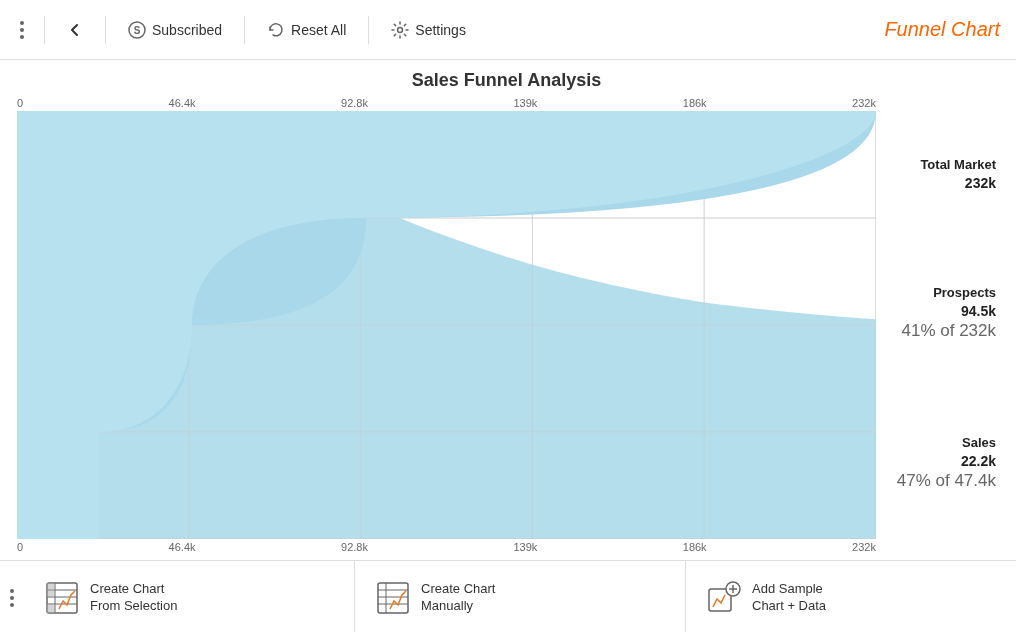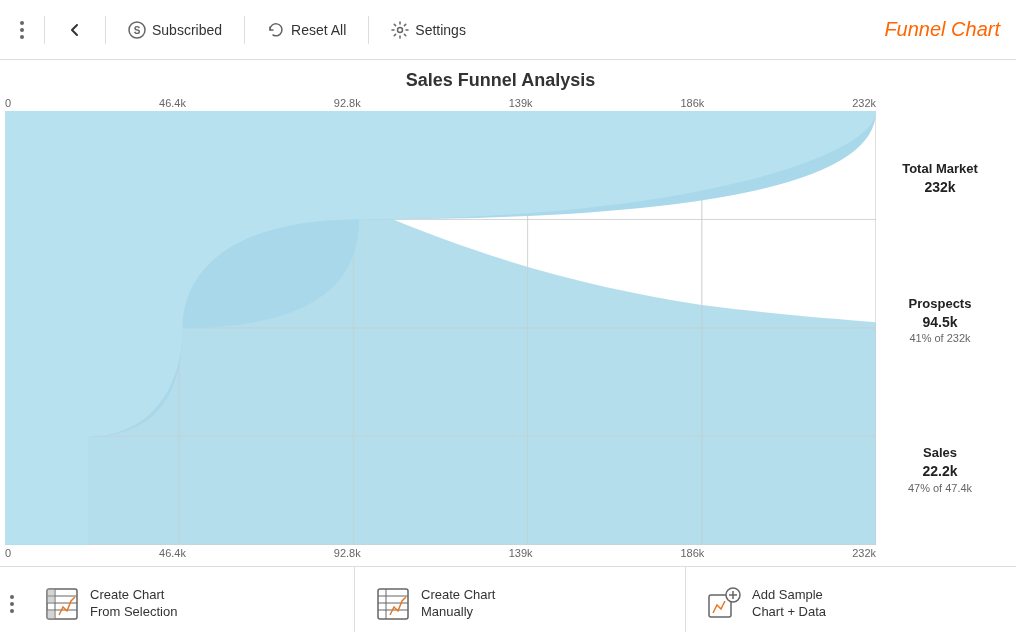--- a/index.html
+++ b/index.html
@@ -62,21 +62,21 @@
       width: 4px;
       height: 4px;
       background: #666;
       border-radius: 50%;
       display: block;
     }
 
     
     .chart-area {
       flex: 1;
-      padding: 10px 20px 5px 5px;
+      padding: 10px 20px 5px 17px;
       display: flex;
       flex-direction: column;
     }
     .chart-title {
       text-align: center;
       font-size: 18px;
       font-weight: 600;
       color: #333;
       margin-bottom: 4px;
     }
@@ -118,35 +118,35 @@
 
     .chart-labels {
       width: 120px;
       display: flex;
       flex-direction: column;
       justify-content: space-around;
       padding-left: 8px;
     }
 
     .label-item {
-      text-align: center;
+      text-align: right;
       line-height: 1.3;
     }
     .label-name {
       font-size: 13px;
       font-weight: bold;
       color: #222;
     }
     .label-value {
       font-size: 14px;
       font-weight: bold;
       color: #222;
     }
     .label-pct {
-      font-size: 11px;
+      font-size: 17px;
       color: #666;
     }
 
     
     .toolbar {
       display: flex;
       align-items: stretch;
       border-top: 1px solid #ddd;
       height: 75px;
       flex-shrink: 0;

